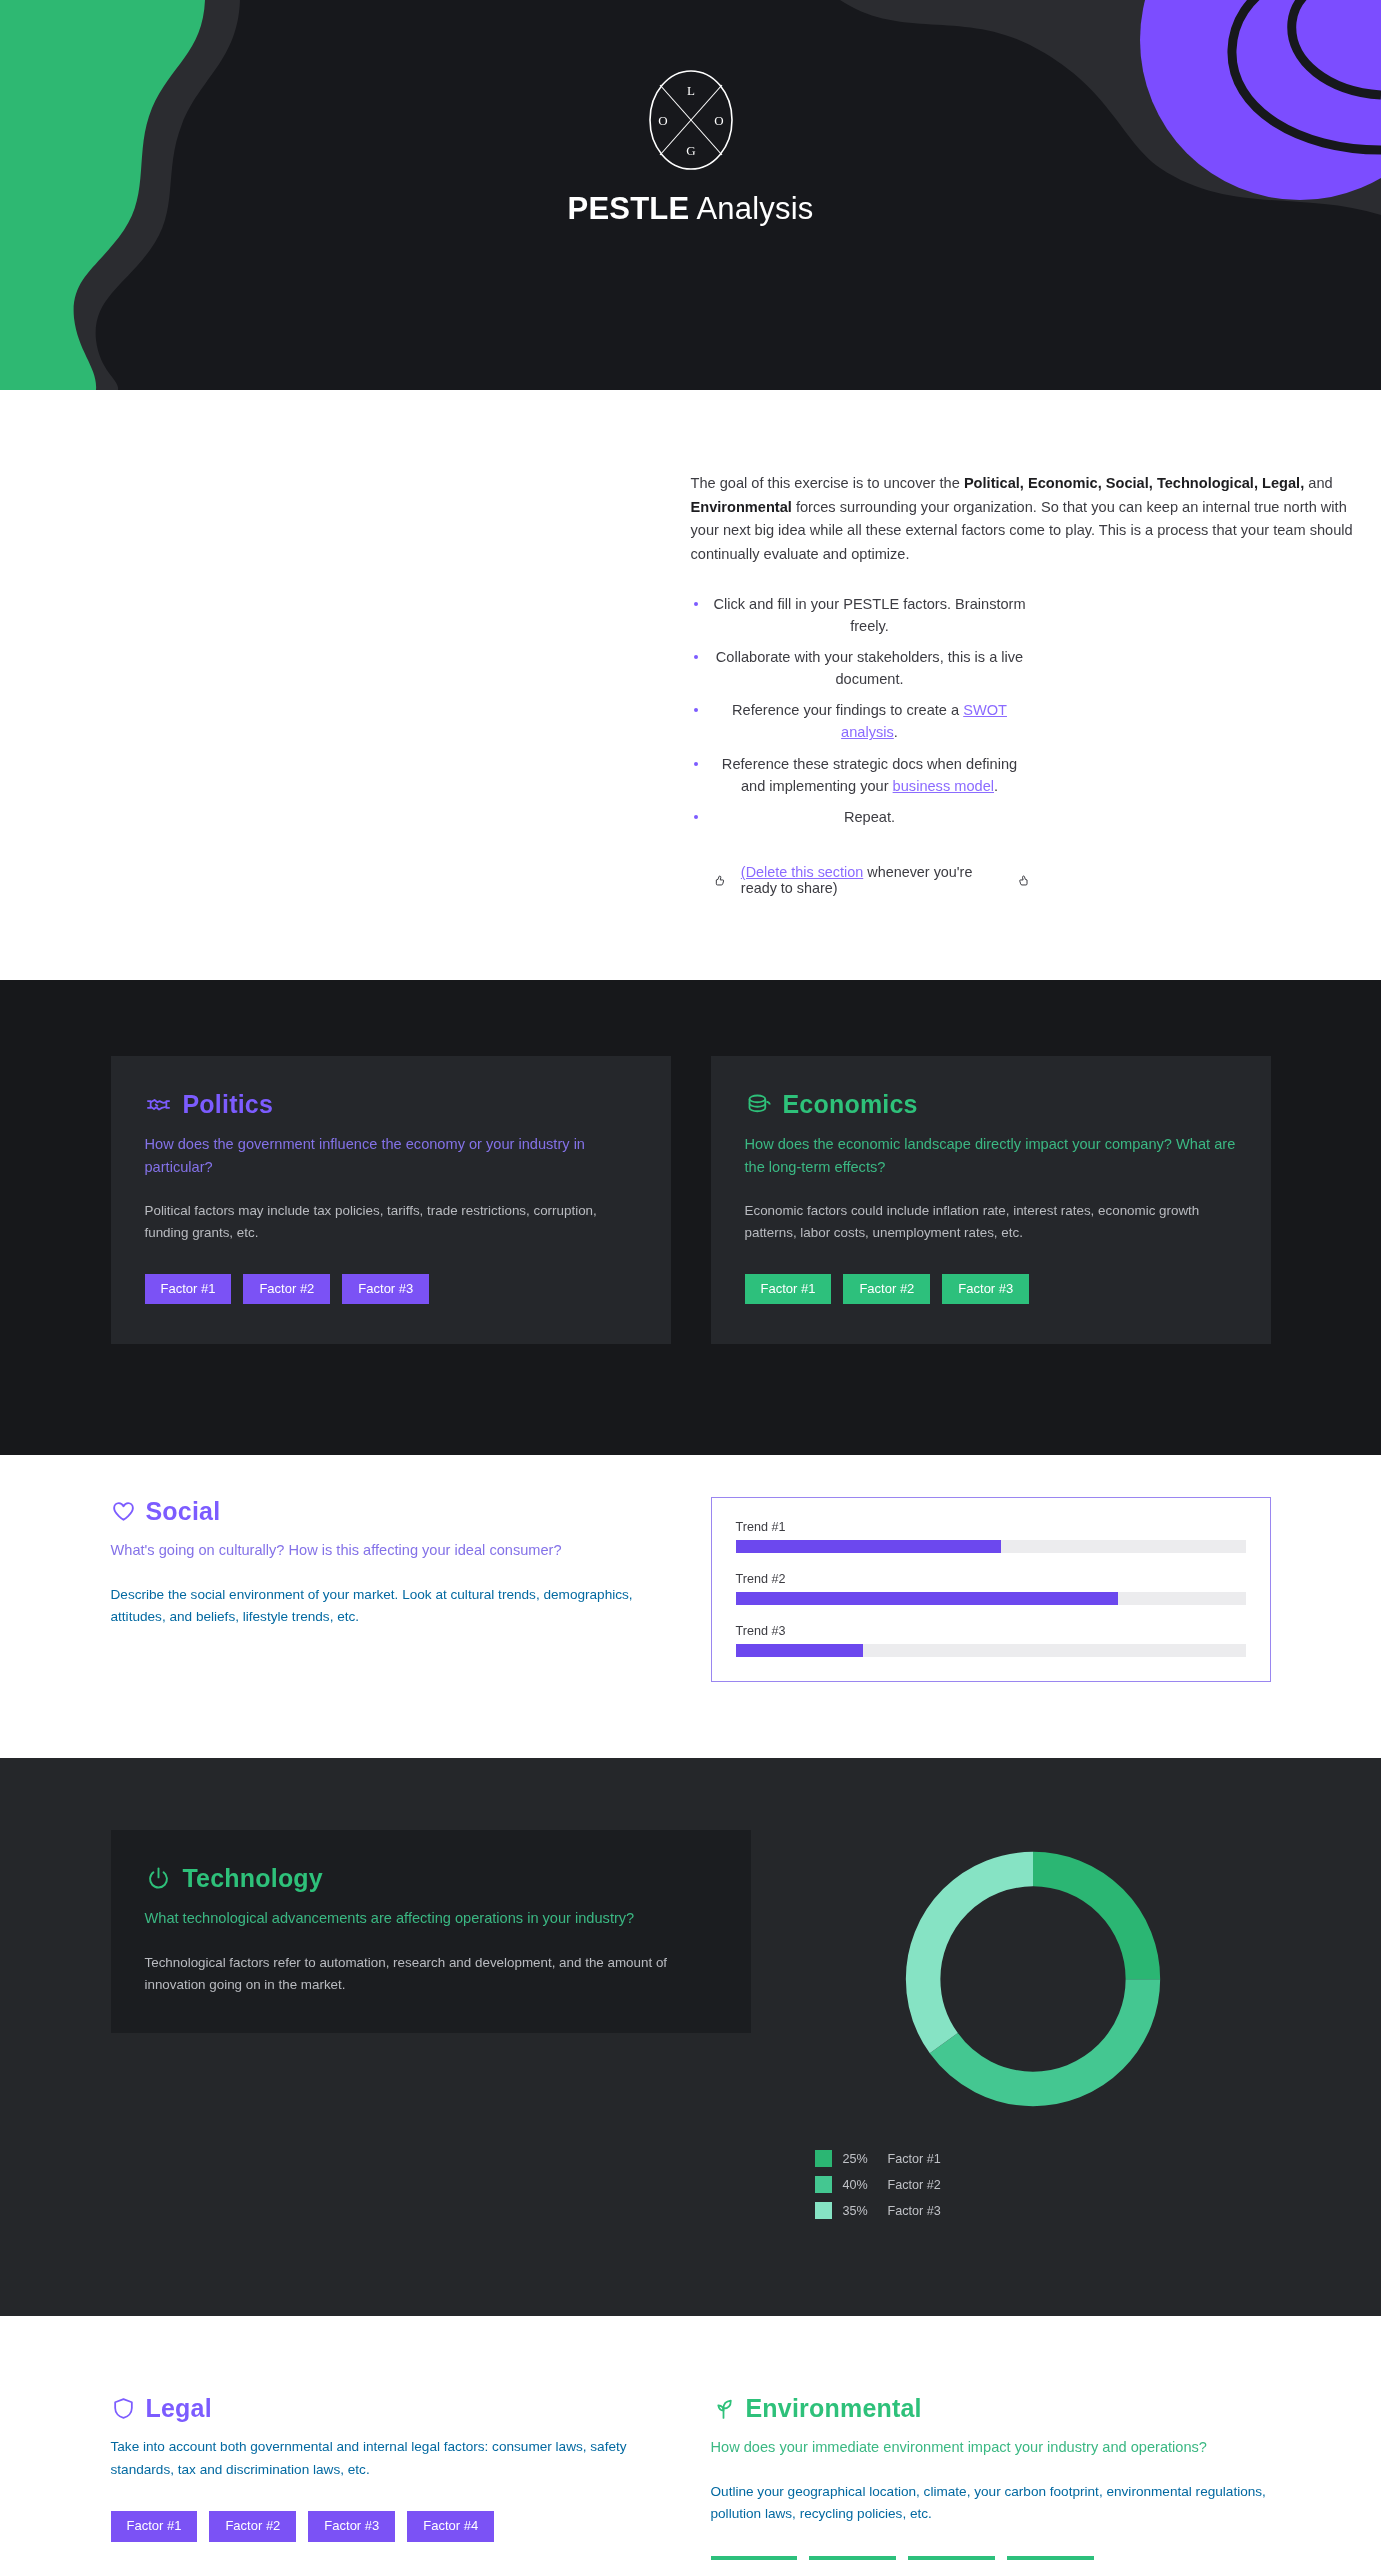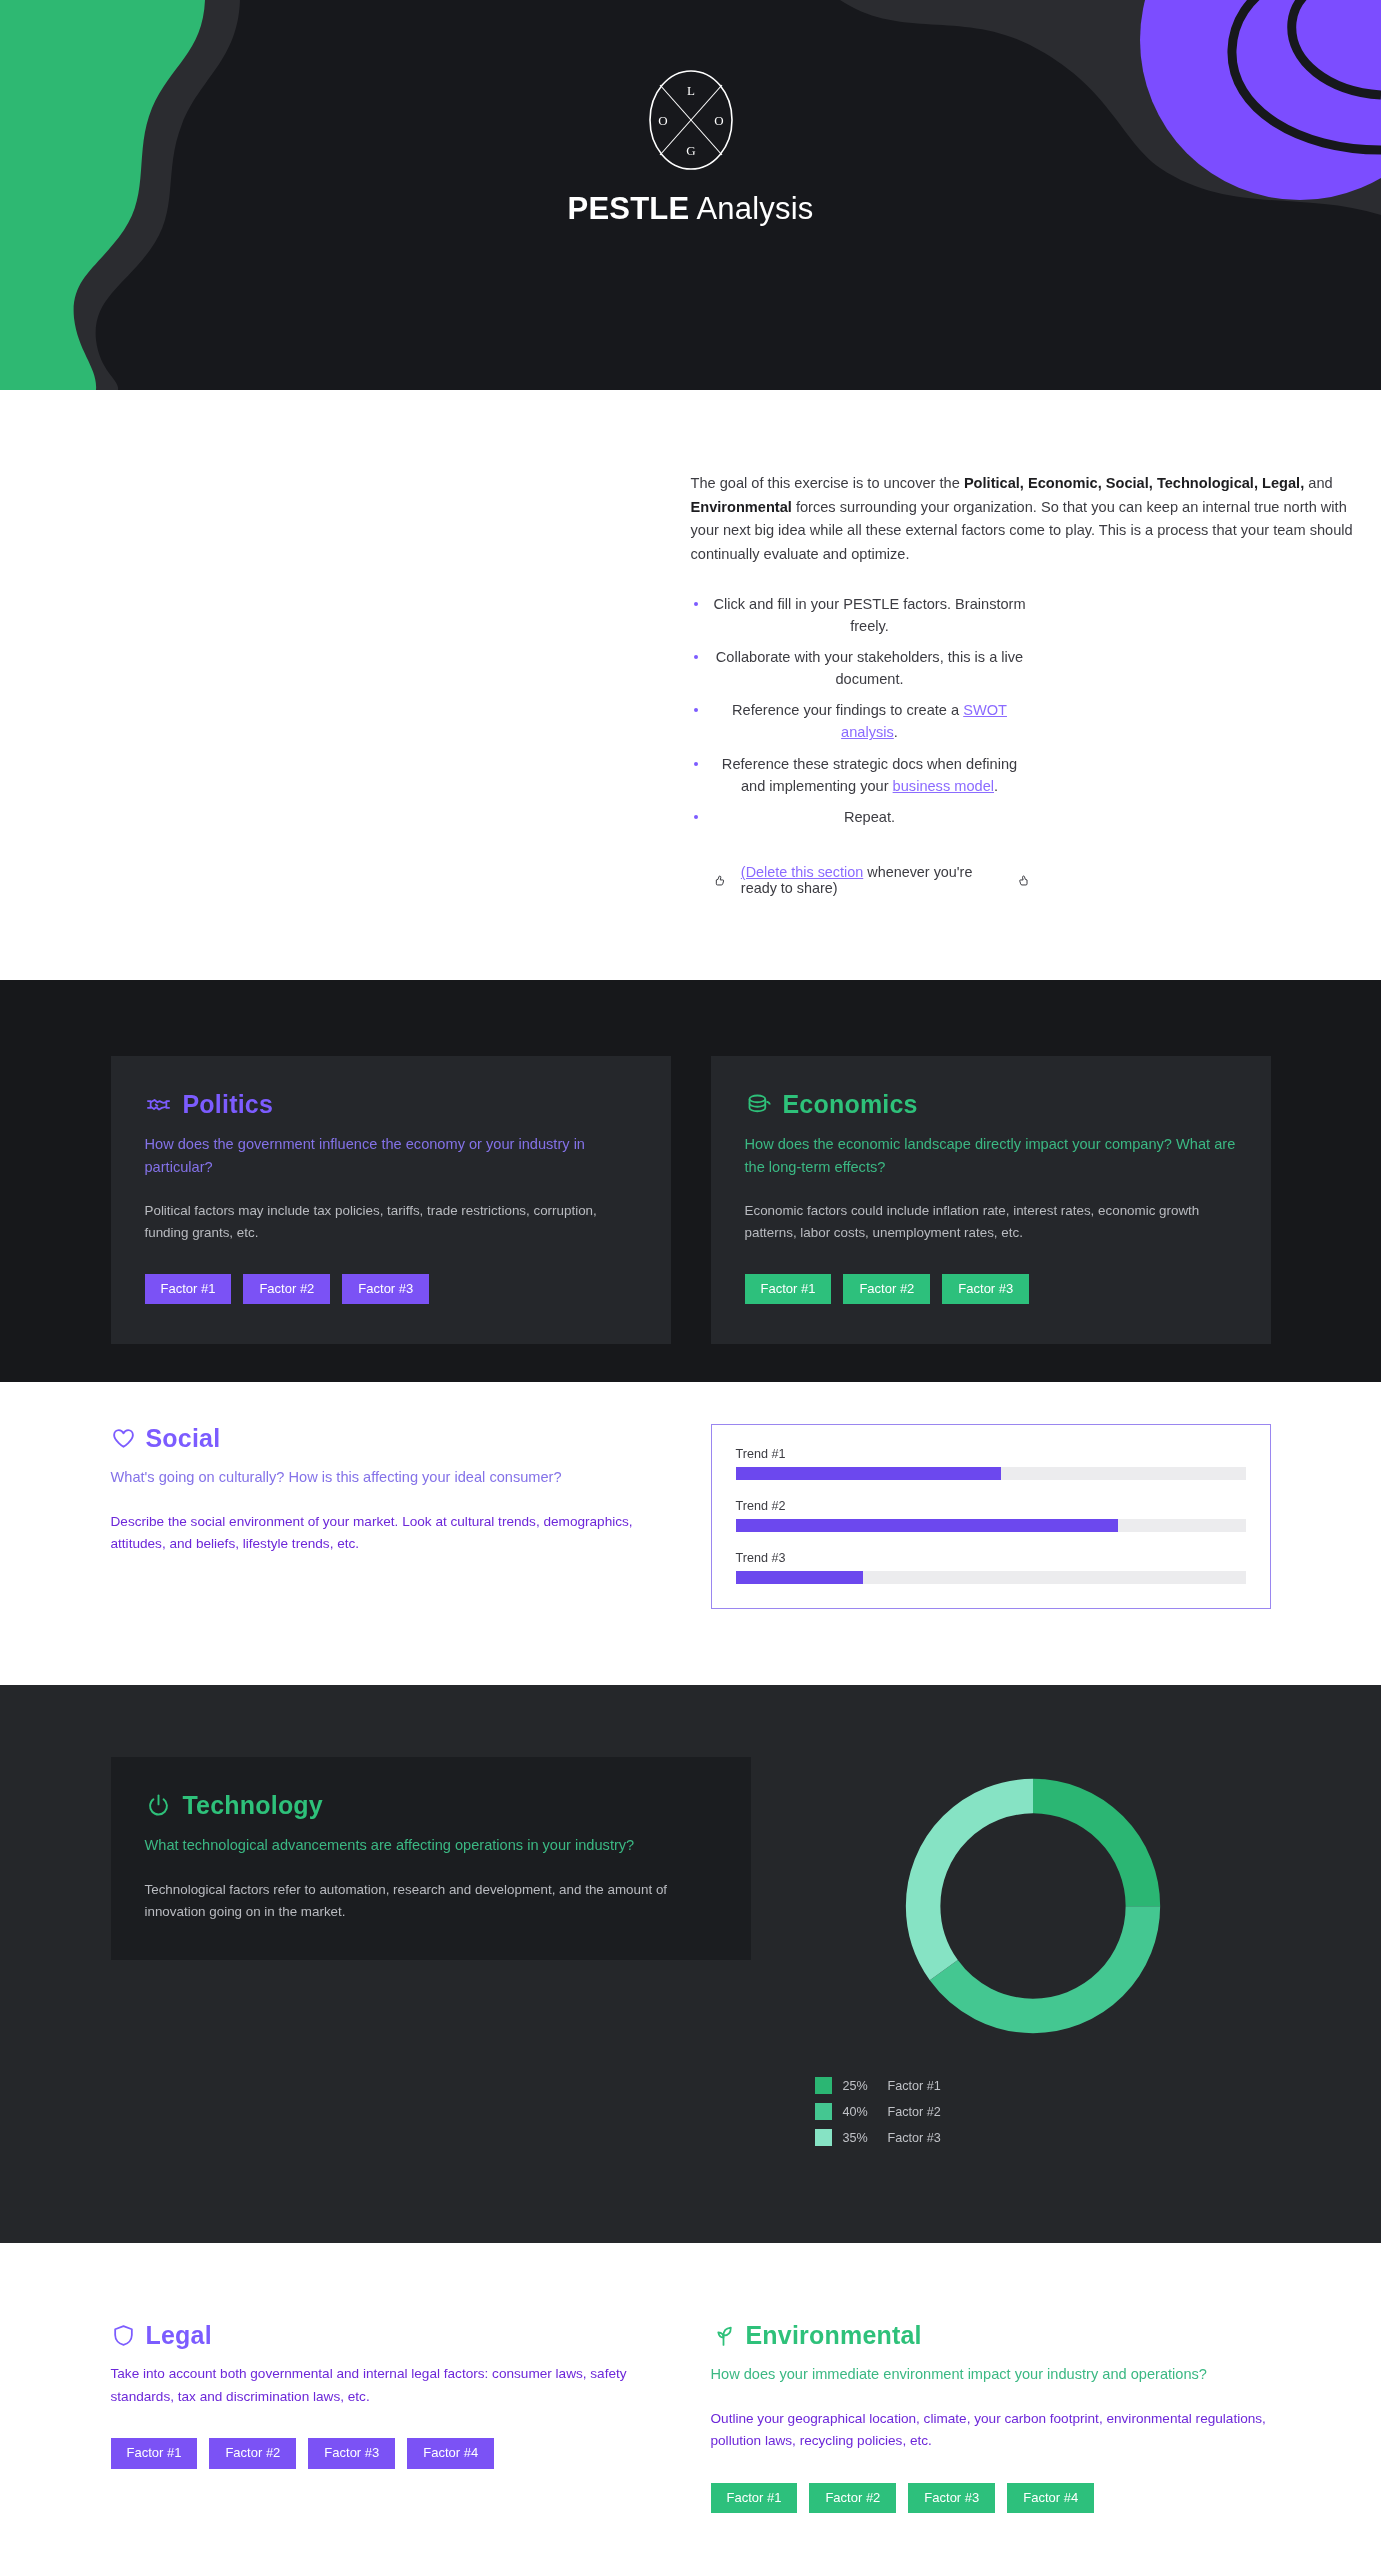--- a/index.html
+++ b/index.html
@@ -76,21 +76,21 @@
     display: flex;
     align-items: center;
     gap: 15px;
     padding-left: 22px;
   }
   .hand { width: 17px; height: 17px; display: inline-block; }
 
   
   .dark-section-a {
     background: #17181b;
-    padding: 76px 0 38px 0;
+    padding: 76px 0 111px 0;
   }
   .grid2 {
     width: 1160px;
     margin: 0 auto;
     display: flex;
     gap: 40px;
   }
   .card {
     flex: 1;
     background: #25272b;
@@ -128,21 +128,21 @@
     margin: 0 auto;
     display: flex;
     gap: 40px;
     align-items: flex-start;
   }
   .social-left { width: 560px; }
   .sec-head { display: flex; align-items: center; gap: 10px; margin-bottom: 13px; }
   .sec-icon { width: 25px; height: 25px; flex: 0 0 25px; }
   .sec-title { font-size: 25px; font-weight: 700; letter-spacing: 0.2px; }
   .sec-sub { font-size: 14.6px; line-height: 1.55; margin-bottom: 22px; }
-  .sec-body { font-size: 13.6px; line-height: 1.65; color: #6d28d9; }
+  .sec-body { font-size: 13.6px; line-height: 1.65; color: #0369a1; }
   .trend-card {
     width: 560px;
     border: 1px solid #9a86f0;
     background: #ffffff;
     padding: 22px 24px 24px 24px;
   }
   .trend-row { margin-bottom: 19px; }
   .trend-row:last-child { margin-bottom: 0; }
   .trend-label { font-size: 12.6px; color: #3c3c42; margin-bottom: 6px; }
   .trend-track { height: 13px; background: #ececee; width: 100%; position: relative; }

